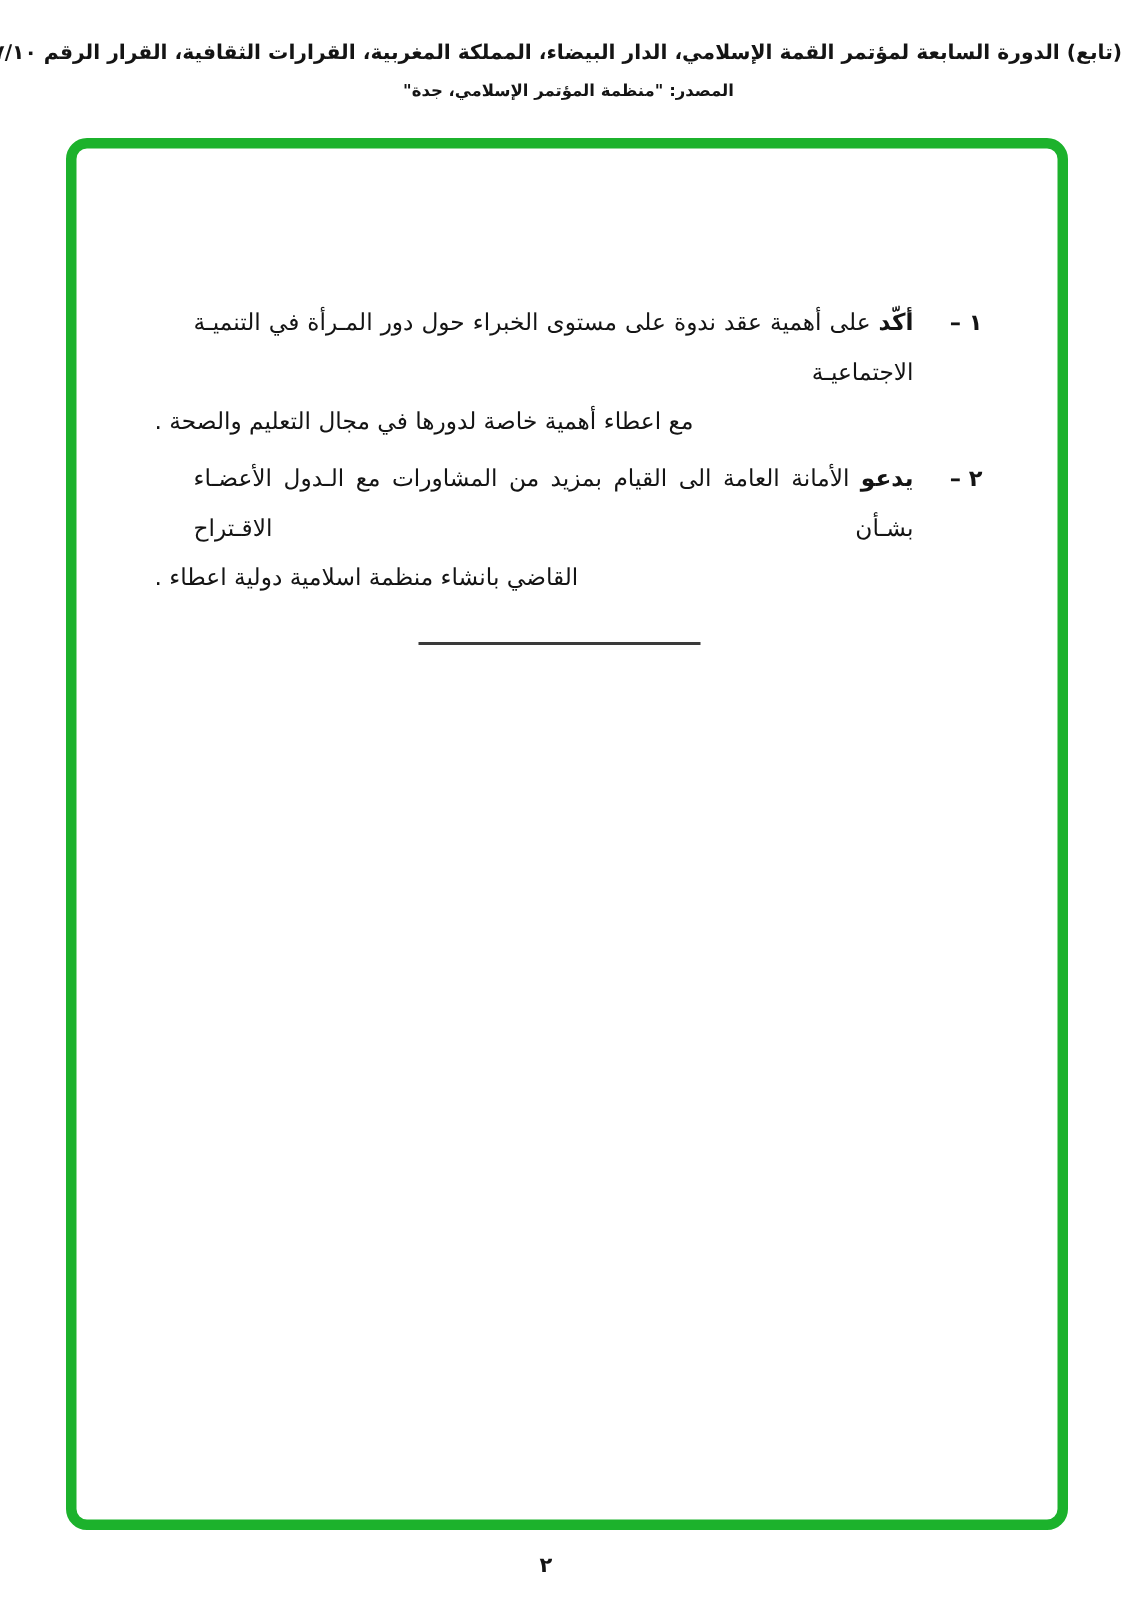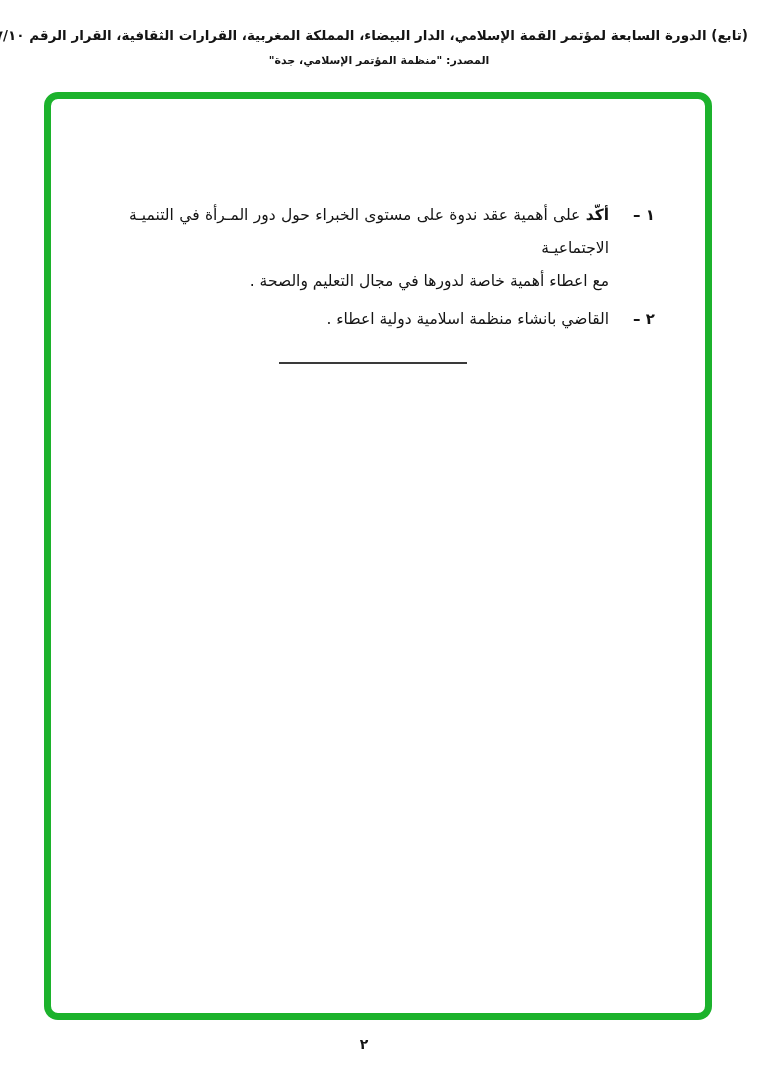--- a/index.html
+++ b/index.html
@@ -67,21 +67,21 @@
     flex: 1 1 auto;
     font-size: 15.5px;
     line-height: 33px;
   }
   .item-line1 {
     text-align: justify;
     text-align-last: justify;
     margin-left: 26px;
   }
   .item-line1 b { font-weight: bold; }
-  .item-line2 { text-align: right; }
+  .item-line2 { text-align: left; }
 
   .separator {
     width: 188px;
     border-top: 2px solid #3a3a3a;
     margin: 26px auto 0;
     transform: translateX(-6px);
   }
 
   
   .page-number {
@@ -110,20 +110,21 @@
       <div class="item-number">١ –</div>
       <div class="item-text">
         <div class="item-line1"><b>أكّد</b> <span>على أهمية عقد ندوة على مستوى الخبراء حول دور المـرأة في التنميـة الاجتماعيـة</span></div>
         <div class="item-line2">مع اعطاء أهمية خاصة لدورها في مجال التعليم والصحة .</div>
       </div>
     </div>
 
     <div class="item">
       <div class="item-number">٢ –</div>
       <div class="item-text">
+        <div class="item-line1"><b>يدعو</b> <span>الأمانة العامة الى القيام بمزيد من المشاورات مع الـدول الأعضـاء بشـأن الاقـتراح</span></div>
         <div class="item-line2">القاضي بانشاء منظمة اسلامية دولية اعطاء .</div>
       </div>
     </div>
 
     <div class="separator"></div>
   </div>
 </div>
 
 <div class="page-number">٢</div>
 

